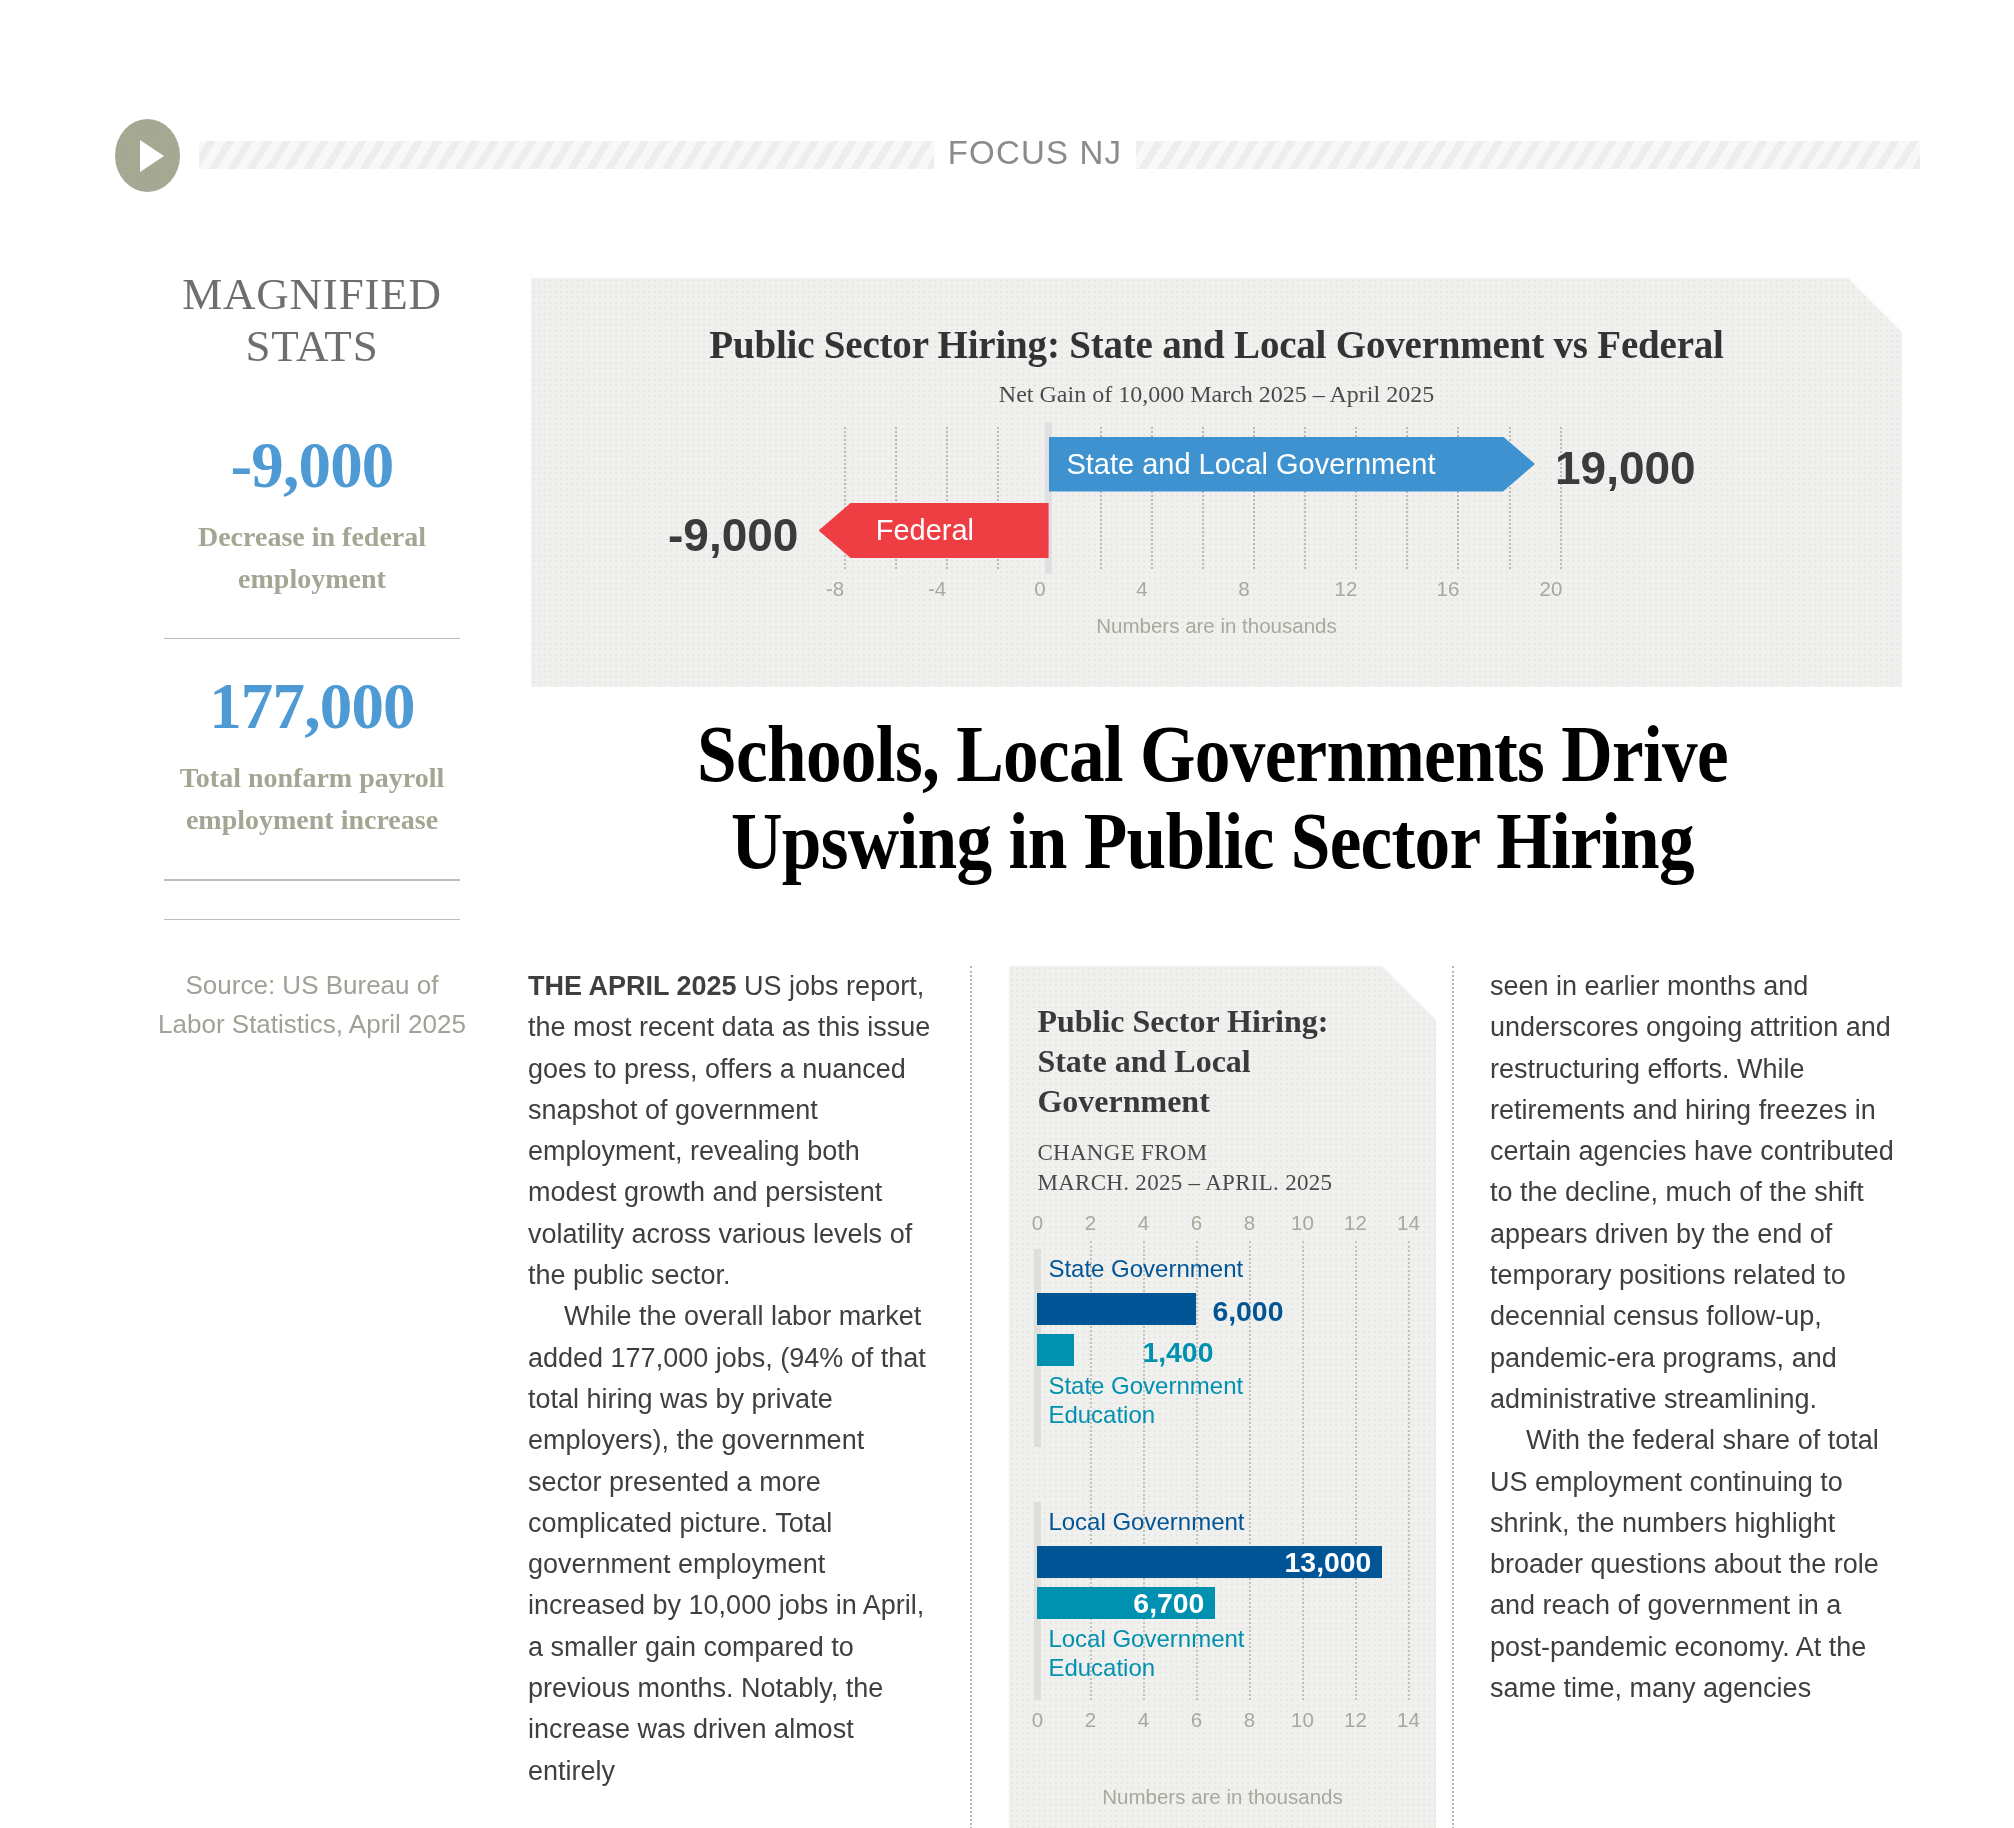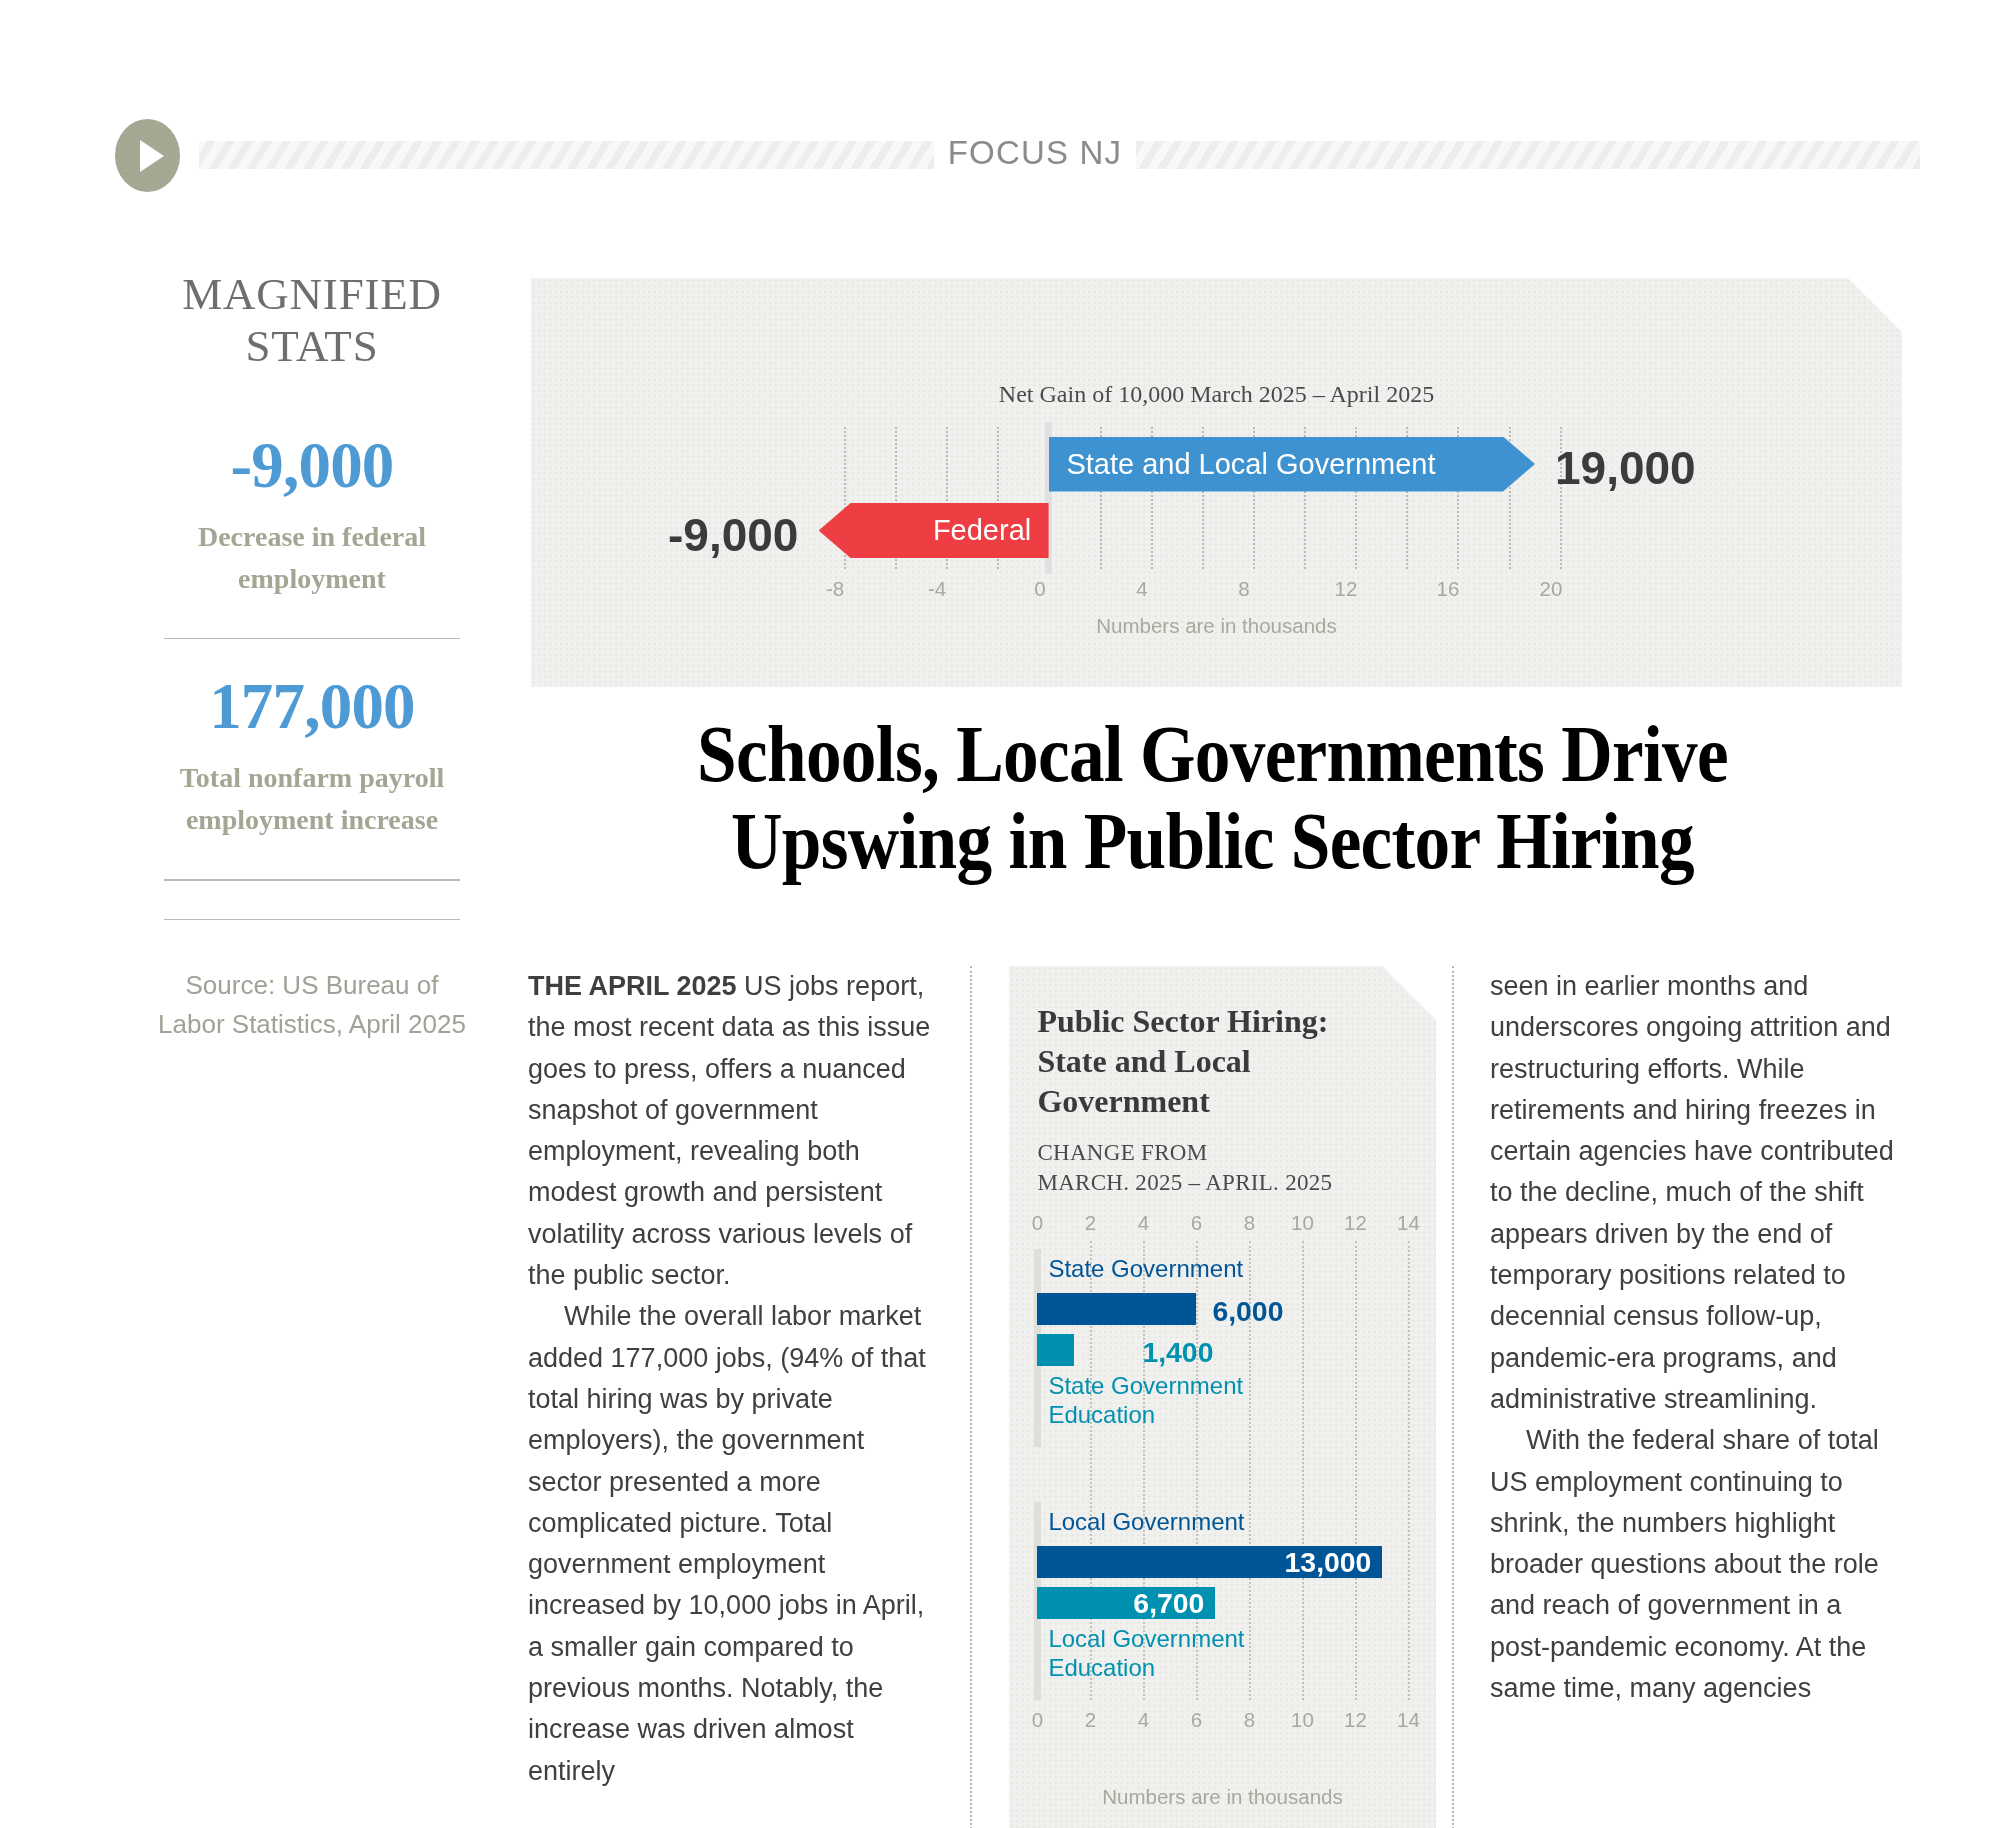--- a/index.html
+++ b/index.html
@@ -178,21 +178,21 @@
     color: #ffffff;
     font-size: 29px;
     margin-left: 17.4px;
     font-family: "Liberation Sans", sans-serif;
   }
   .arrow-left {
     position: absolute;
     height: 100%;
     background: #ef3e43;
     clip-path: polygon(32px 0, 100% 0, 100% 100%, 32px 100%, 0 50%);
-    display: flex; align-items: center; justify-content: flex-end;
+    display: flex; align-items: center; justify-content: center;
   }
   .arrow-left span {
     color: #ffffff;
     font-size: 29px;
     margin-right: 17.4px;
     font-family: "Liberation Sans", sans-serif;
   }
   .tc-val {
     position: absolute;
     font-family: "Liberation Sans", sans-serif;
@@ -389,20 +389,21 @@
     <div class="stat-caption">Total nonfarm payroll employment increase</div>
   </div>
   <div class="stat-rule"></div>
 
   <div class="stat-rule"></div>
 
   <div class="source-note">Source: US Bureau of Labor Statistics, April 2025</div>
 </div>
 
 <div class="notch-card notch-tr" id="top-chart">
+  <div class="tc-title">Public Sector Hiring: State and Local Government vs Federal</div>
   <div class="tc-sub">Net Gain of 10,000 March 2025 – April 2025</div>
 
   <div class="tc-plot">
     <div class="tc-grid" id="tc-grid">
         <i style="left: 51px;"></i>
         <i style="left: 102px;"></i>
         <i style="left: 153px;"></i>
         <i style="left: 204px;"></i>
         <i style="left: 307px;"></i>
         <i style="left: 358px;"></i>

